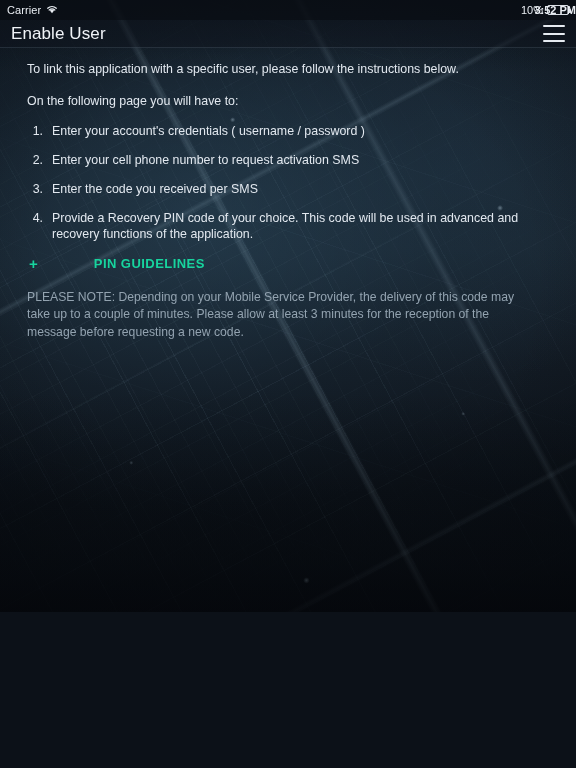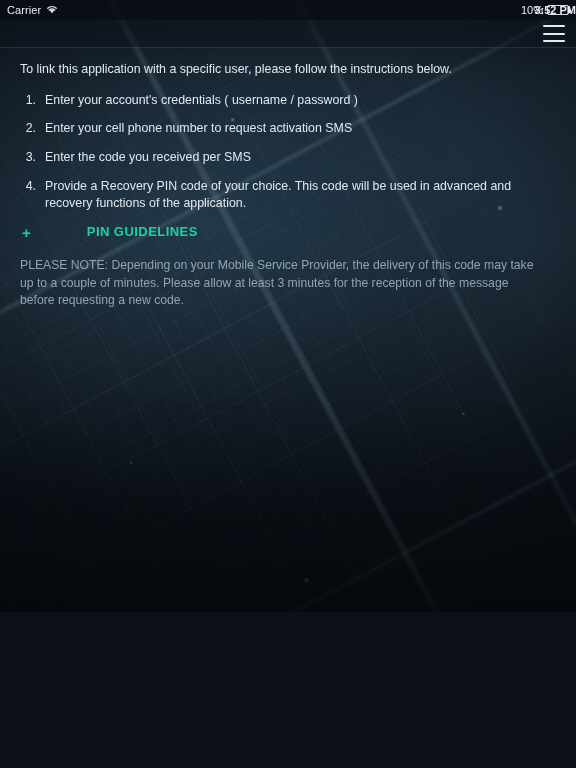--- a/index.html
+++ b/index.html
@@ -115,21 +115,21 @@
   .nav-menu {
     margin-left:auto; width:22px; height:17px;
     display:flex; flex-direction:column; justify-content:space-between;
     cursor:pointer;
   }
   .nav-menu span { display:block; height:2px; background:#e6ebf1; border-radius:1px; }
 
   
   .content {
     position:absolute; top:48px; left:0; right:0;
-    padding:0 20px;
+    padding:0 27px;
     z-index:4;
     color:#dfe6ee;
     font-size:12.4px;
     line-height:1.35;
   }
   .para { margin-top:15px; color:#e2e8ef; }
   .para.first { margin-top:13px; }
 
   ol.steps { list-style:none; margin-top:14px; }
   ol.steps li {
@@ -199,31 +199,33 @@
     <div class="sb-right">
       <span class="sb-batt-pct">10%</span>
       <span class="batt-shell">
         <span class="batt-fill"></span>
         <span class="batt-cap"></span>
       </span>
     </div>
   </div>
 
   <div class="navbar">
+    <div class="nav-title">Enable User</div>
     <div class="nav-menu">
       <span></span>
         <span></span>
         <span></span>
     </div>
   </div>
 
   <div class="content">
 
     <div class="para first">To link this application with a specific user, please follow the instructions below.</div>
 
+    <div class="para">On the following page you will have to:</div>
 
     <ol class="steps">
       <li>
         <span class="num">1.</span>
         <span class="txt">Enter your account's credentials ( username / password )</span>
       </li>
       <li>
         <span class="num">2.</span>
         <span class="txt">Enter your cell phone number to request activation SMS</span>
       </li>

